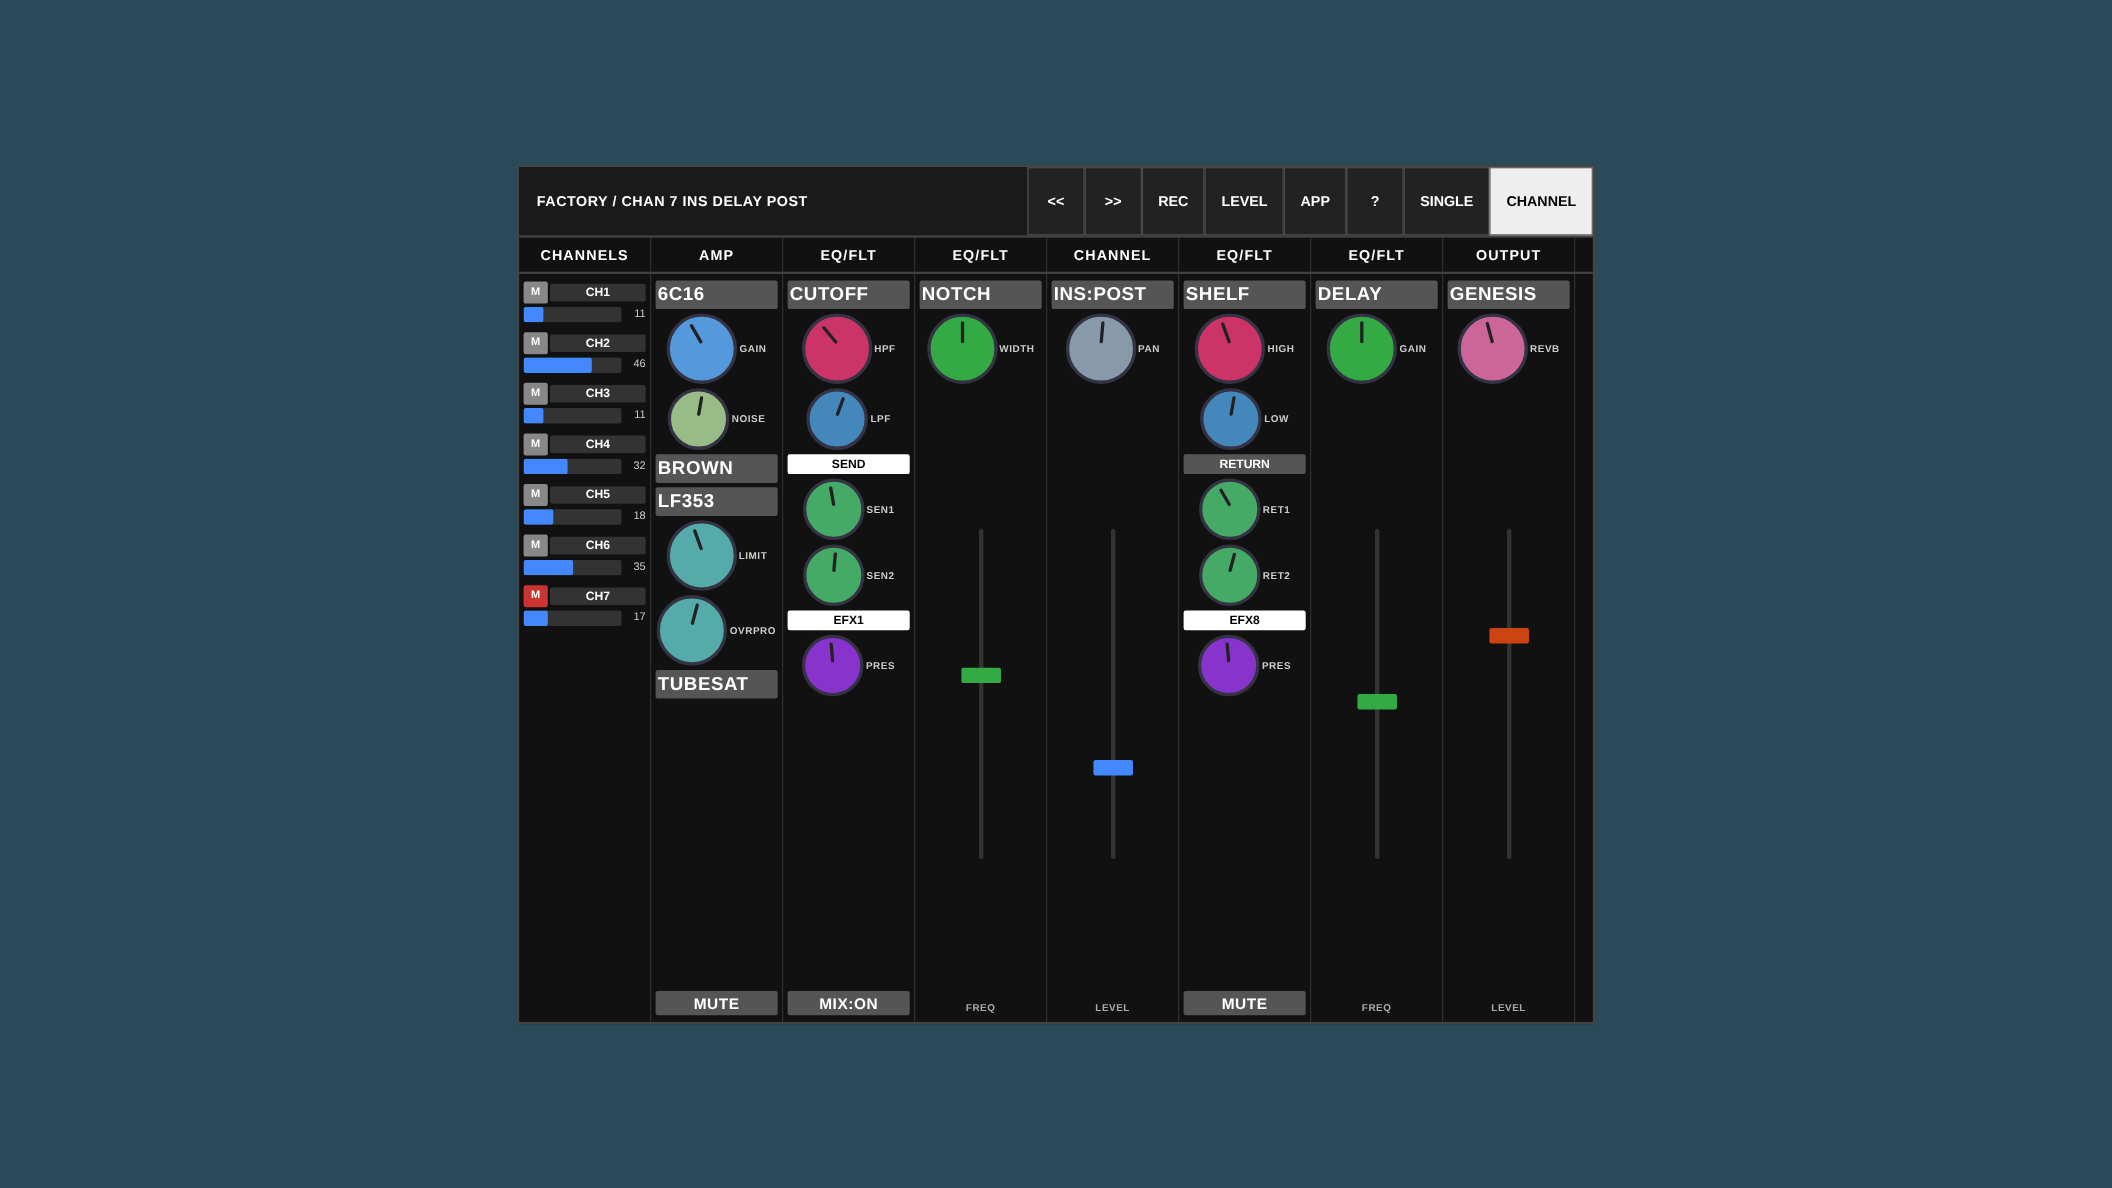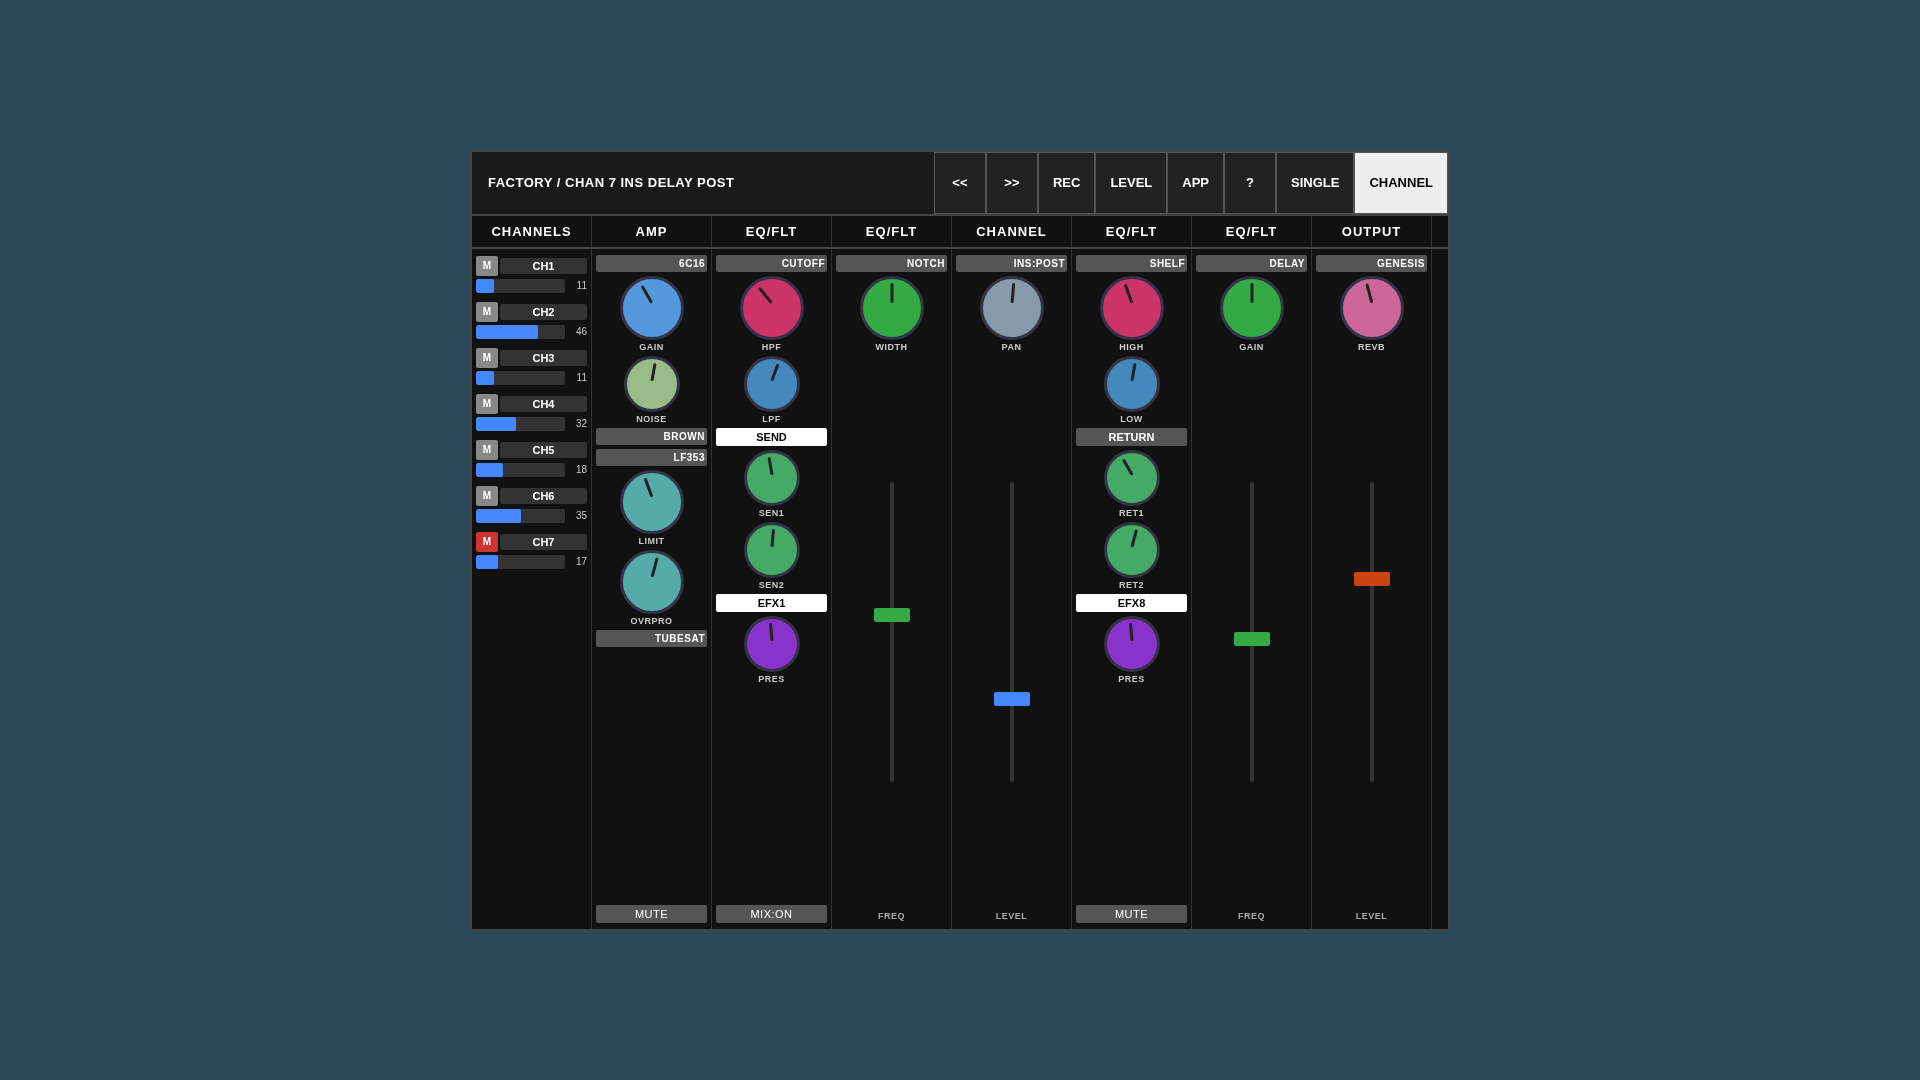--- a/index.html
+++ b/index.html
@@ -133,32 +133,32 @@
       display: flex;
       flex-direction: column;
       align-items: center;
       border-right: 1px solid #333;
       padding: 6px 4px;
       gap: 4px;
     }
     .section-label-box {
       background: #555;
       color: #fff;
-      font-size: 10px;
-      font-weight: bold;
-      text-align: right;
+      font-size: 17px;
+      font-weight: bold;
+      text-align: left;
       width: 100%;
       padding: 3px 2px;
       border-radius: 2px;
       letter-spacing: 0.5px;
     }
     
     .knob-wrap {
       display: flex;
-      flex-direction: column;
+      flex-direction: row;
       align-items: center;
       gap: 2px;
       justify-content: space-between;
     }
     .knob {
       border-radius: 50%;
       position: relative;
       display: flex;
       align-items: center;
       justify-content: center;
@@ -184,22 +184,22 @@
       color: #aaa;
       font-size: 9px;
       font-weight: bold;
       text-align: center;
       letter-spacing: 0.5px;
       padding: 2px 0;
     }
     .bottom-btn {
       background: #555;
       color: #fff;
-      font-size: 11px;
-      font-weight: normal;
+      font-size: 14px;
+      font-weight: bold;
       border: none;
       padding: 3px 8px;
       width: 100%;
       border-radius: 2px;
       cursor: pointer;
       letter-spacing: 0.5px;
     }
     .send-label {
       background: #fff;
       color: #000;

